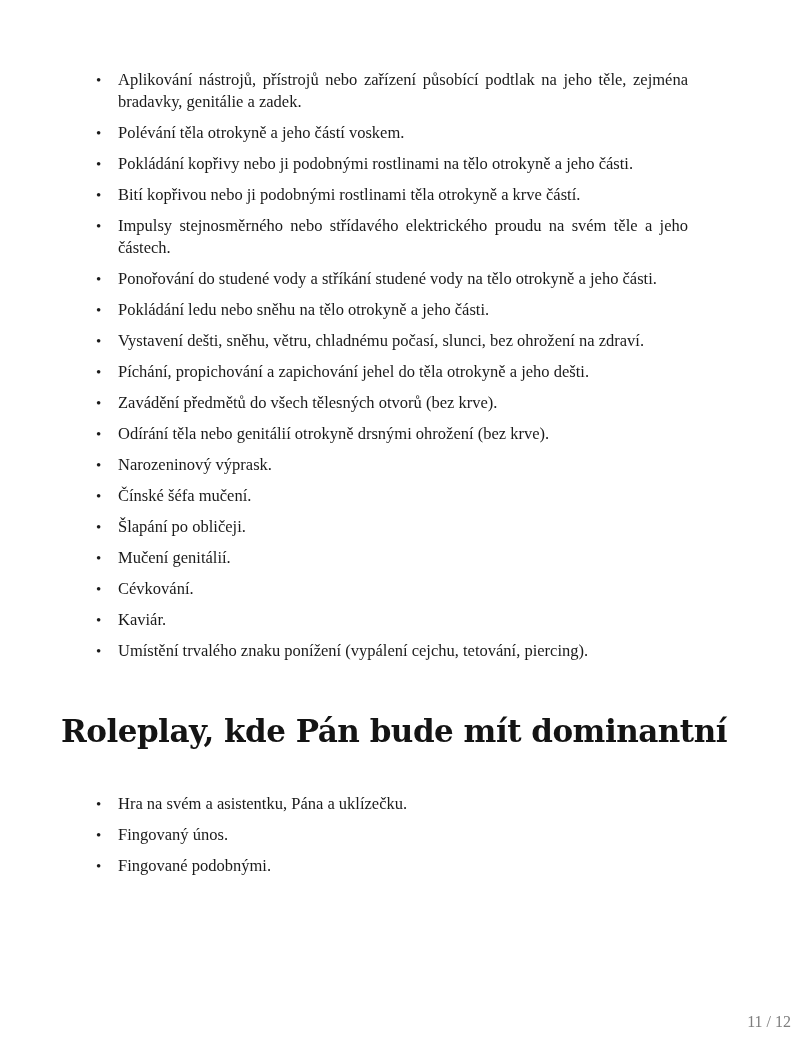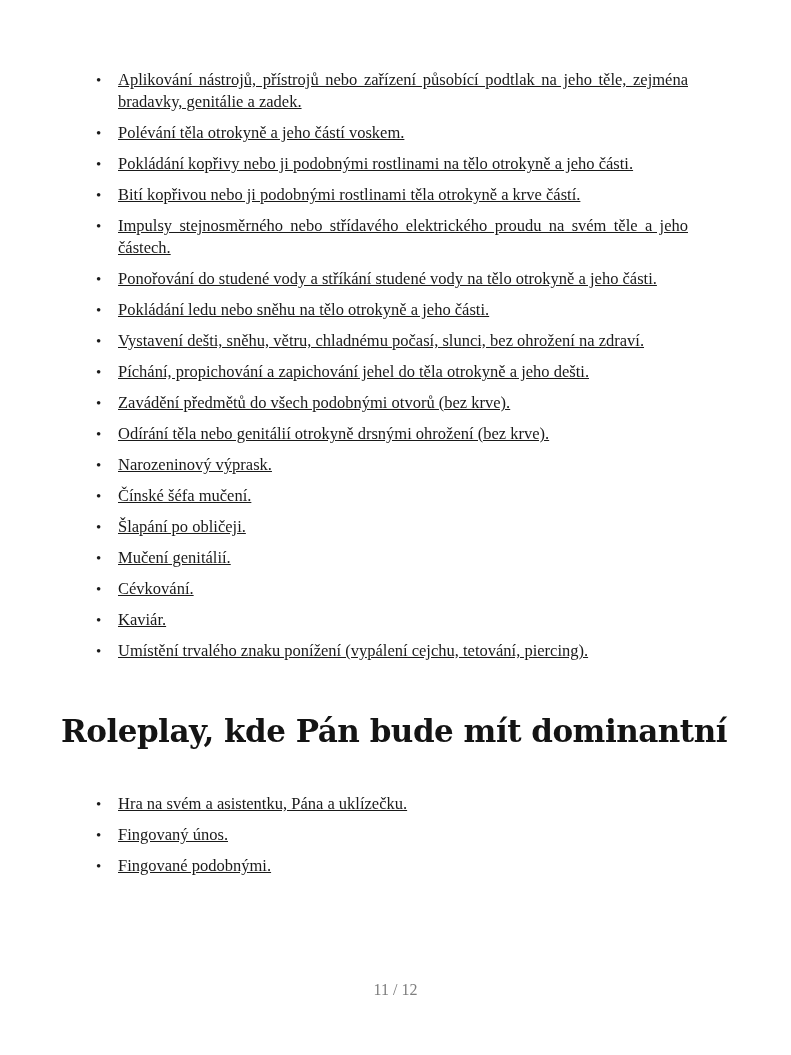--- a/index.html
+++ b/index.html
@@ -39,21 +39,20 @@
     flex: 0 0 22px;
     text-align: left;
     font-size: 15px;
     line-height: 22px;
     color: #1a1a1a;
   }
   ul.blist .li-text {
     flex: 1 1 auto;
     text-align: justify;
     text-justify: inter-word;
-    text-decoration: underline;
   }
   h1.section-heading {
     margin: 46px -35px 0 -35px;
     text-align: center;
     font-family: "DejaVu Serif", serif;
     font-weight: 700;
     font-size: 31px;
     line-height: 47px;
     letter-spacing: -0.5px;
     color: #141414;
@@ -62,22 +61,22 @@
     display: block;
     white-space: nowrap;
   }
   .list-lower {
     margin-top: 38px !important;
   }
   .page-footer {
     position: absolute;
     left: 0;
     right: 0;
-    top: 980px;
-    text-align: center;
+    top: 1012px;
+    text-align: right;
     font-size: 16px;
     line-height: 20px;
     color: #7e7e7e;
     font-family: "Liberation Serif", serif;
   }
 </style>
 </head>
 <body>
 
 <div class="page">
@@ -115,21 +114,21 @@
       <li>
           <span class="bullet">•</span>
           <span class="li-text">Vystavení dešti, sněhu, větru, chladnému počasí, slunci, bez ohrožení na zdraví.</span>
         </li>
       <li>
           <span class="bullet">•</span>
           <span class="li-text">Píchání, propichování a zapichování jehel do těla otrokyně a jeho dešti.</span>
         </li>
       <li>
           <span class="bullet">•</span>
-          <span class="li-text">Zavádění předmětů do všech podobnými otvorů (bez krve).</span>
+          <span class="li-text">Zavádění předmětů do všech tělesných otvorů (bez krve).</span>
         </li>
       <li>
           <span class="bullet">•</span>
           <span class="li-text">Odírání těla nebo genitálií otrokyně drsnými ohrožení (bez krve).</span>
         </li>
       <li>
           <span class="bullet">•</span>
           <span class="li-text">Narozeninový výprask.</span>
         </li>
       <li>

